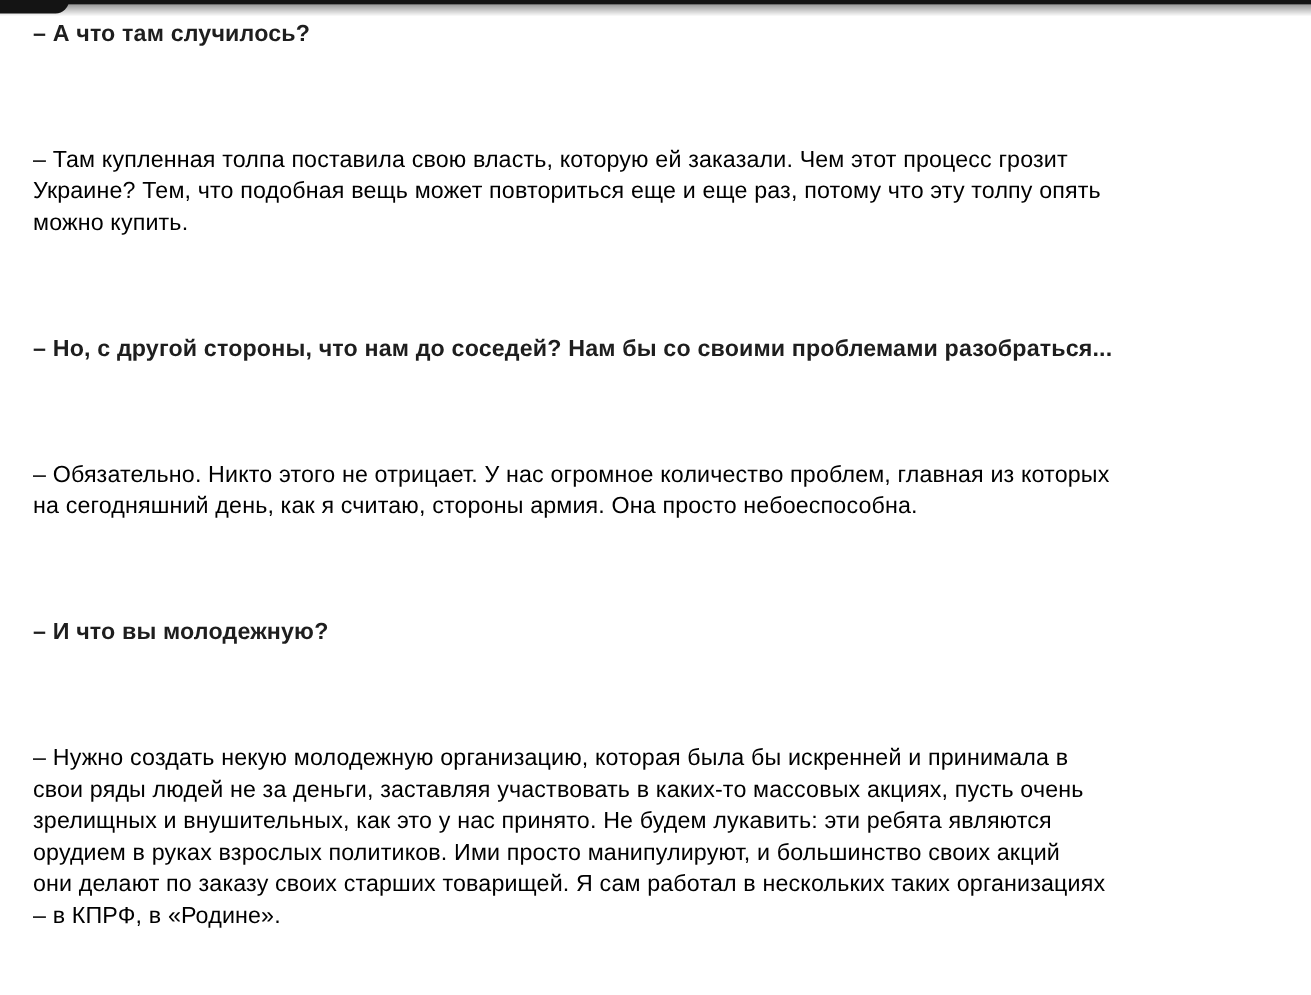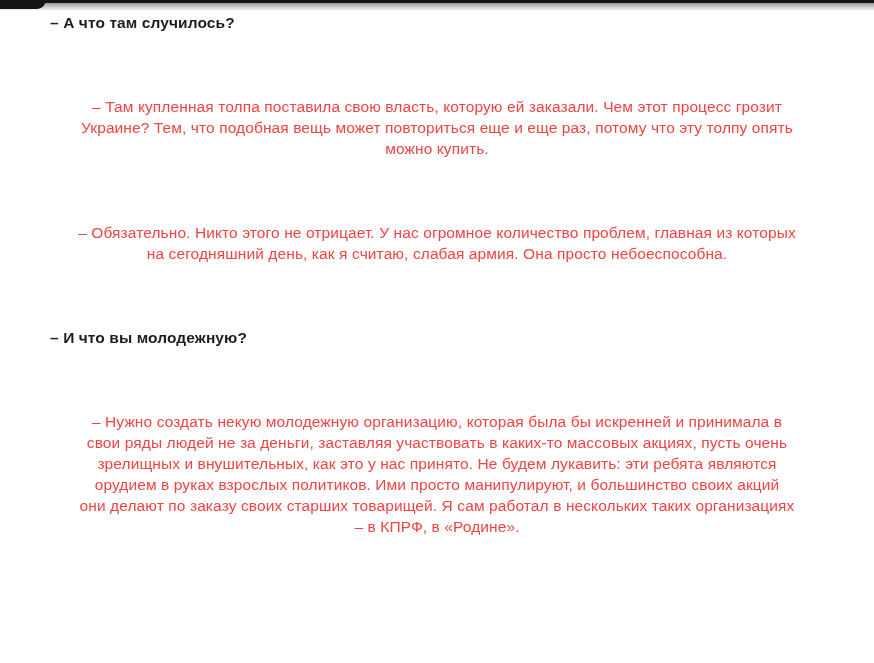--- a/index.html
+++ b/index.html
@@ -45,42 +45,41 @@
   .article p {
     margin: 0 0 63px 0;
     font-size: 15.5px;
     line-height: 21px;
     white-space: pre-line;
     letter-spacing: 0.1px;
   }
   .article p.question {
     font-weight: 700;
     color: #1e1e1e;
-    margin-left: 28px;
   }
   .article p.answer {
     font-weight: 400;
-    color: #ef4444;
-    text-align: center;
+    color: #000000;
   }
 </style>
 </head>
 <body>
 
 <div class="top-bar"></div>
 <div class="top-bar-shadow"></div>
 <div class="top-bar-blob"></div>
 
 <main class="article" id="article-body">
     <p class="question">– А что там случилось?</p>
     <p class="answer">– Там купленная толпа поставила свою власть, которую ей заказали. Чем этот процесс грозит
 Украине? Тем, что подобная вещь может повториться еще и еще раз, потому что эту толпу опять
 можно купить.</p>
+    <p class="question">– Но, с другой стороны, что нам до соседей? Нам бы со своими проблемами разобраться...</p>
     <p class="answer">– Обязательно. Никто этого не отрицает. У нас огромное количество проблем, главная из которых
-на сегодняшний день, как я считаю, слабая армия. Она просто небоеспособна.</p>
+на сегодняшний день, как я считаю, стороны армия. Она просто небоеспособна.</p>
     <p class="question">– И что вы молодежную?</p>
     <p class="answer">– Нужно создать некую молодежную организацию, которая была бы искренней и принимала в
 свои ряды людей не за деньги, заставляя участвовать в каких-то массовых акциях, пусть очень
 зрелищных и внушительных, как это у нас принято. Не будем лукавить: эти ребята являются
 орудием в руках взрослых политиков. Ими просто манипулируют, и большинство своих акций
 они делают по заказу своих старших товарищей. Я сам работал в нескольких таких организациях
 – в КПРФ, в «Родине».</p>
   </main>
 
 </body></html>

